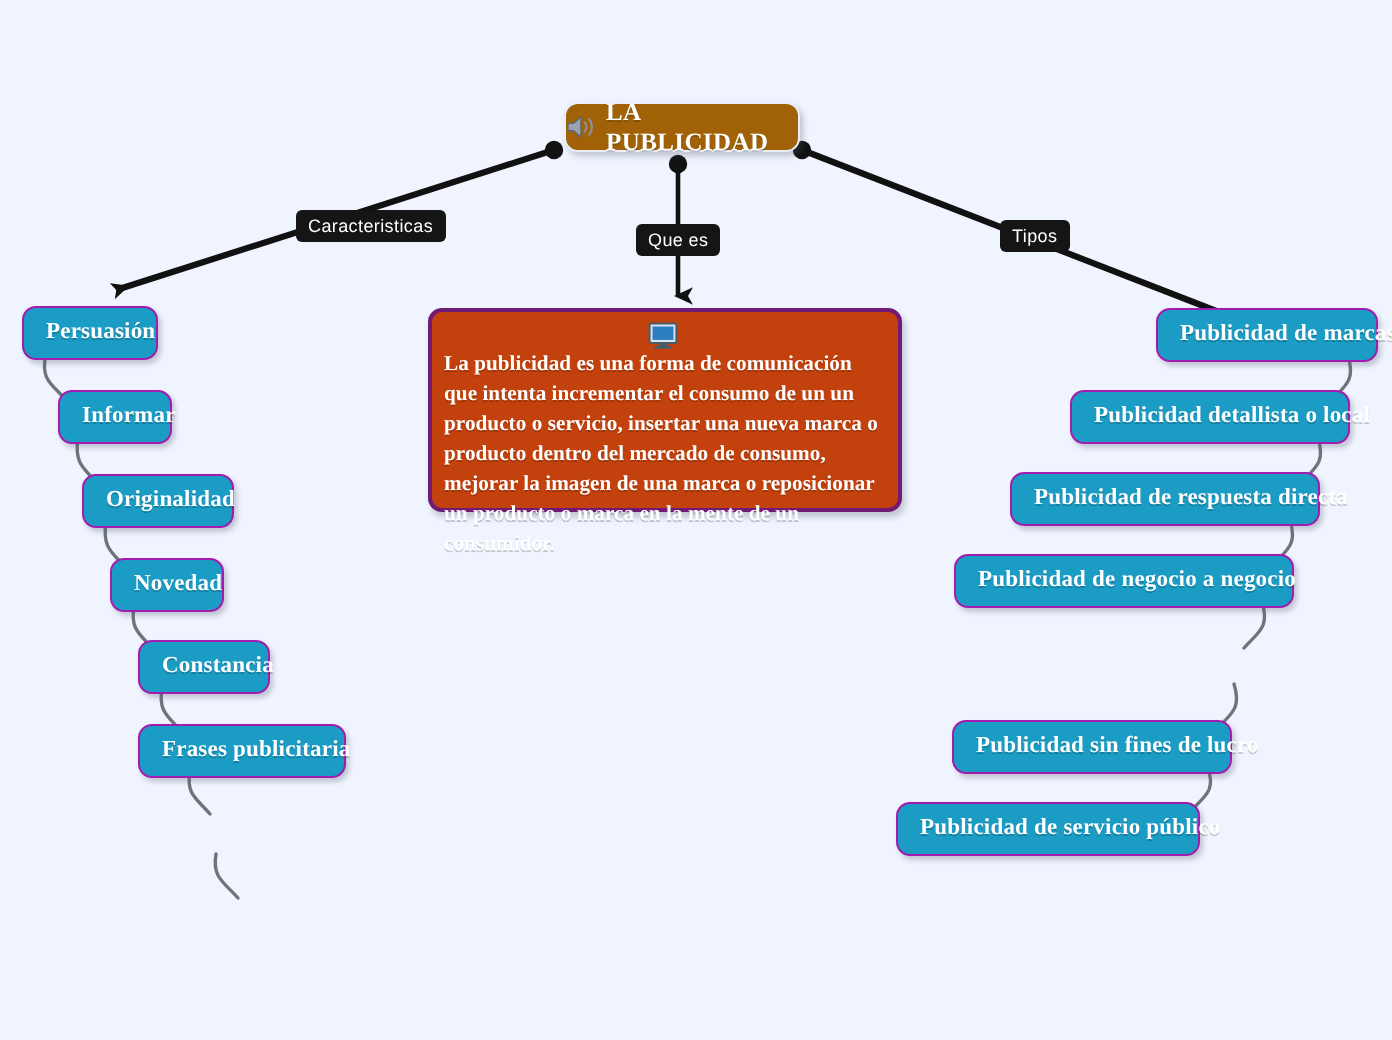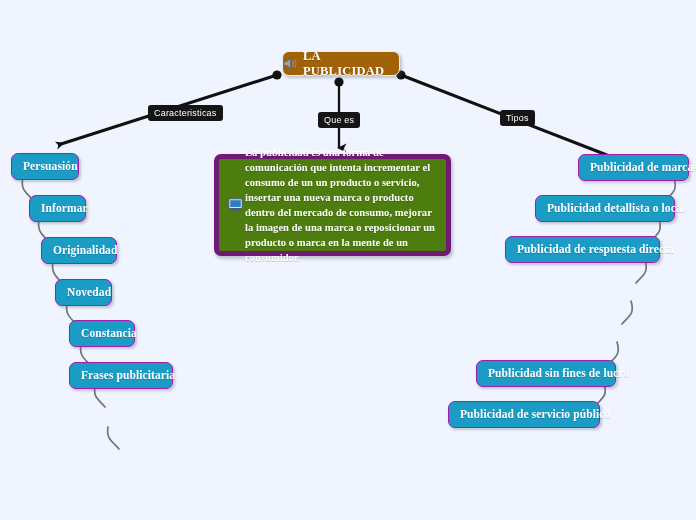--- a/index.html
+++ b/index.html
@@ -82,28 +82,29 @@
     display: block;
   }
 
   
   .desc-box {
     position: absolute;
     left: 214px;
     top: 154px;
     width: 237px;
     height: 102px;
-    background: #4d7c0f;
-    border: 5px solid #701a75;
+    background: #c2410c;
+    border: 2px solid #701a75;
     border-radius: 7px;
     box-shadow: 1.5px 2.5px 3px rgba(80,90,110,0.30);
     box-sizing: border-box;
     display: flex;
     align-items: center;
     padding: 5px 8px 5px 6px;
+    flex-direction: column;
   }
   .desc-ico-wrap {
     flex: 0 0 auto;
     width: 20px;
     display: flex;
     align-items: center;
     justify-content: center;
   }
   .monitor-ico { display: block; width: 15px; height: 14px; }
   .desc-text {
@@ -212,16 +213,17 @@
   <div class="node" style="left:11px; top:153px; width:68px;">Persuasión</div>
   <div class="node" style="left:29px; top:195px; width:57px;">Informar</div>
   <div class="node" style="left:41px; top:237px; width:76px;">Originalidad</div>
   <div class="node" style="left:55px; top:279px; width:57px;">Novedad</div>
   <div class="node" style="left:69px; top:320px; width:66px;">Constancia</div>
   <div class="node" style="left:69px; top:362px; width:104px;">Frases publicitaria</div>
 
   <div class="node" style="left:578px; top:154px; width:111px;">Publicidad de marcas</div>
   <div class="node" style="left:535px; top:195px; width:140px;">Publicidad detallista o local</div>
   <div class="node" style="left:505px; top:236px; width:155px;">Publicidad de respuesta directa</div>
+  <div class="node" style="left:477px; top:277px; width:170px;">Publicidad de negocio a negocio</div>
   <div class="node" style="left:476px; top:360px; width:140px;">Publicidad sin fines de lucro</div>
   <div class="node" style="left:448px; top:401px; width:152px;">Publicidad de servicio público</div>
 
 </div>
 
 </body></html>

